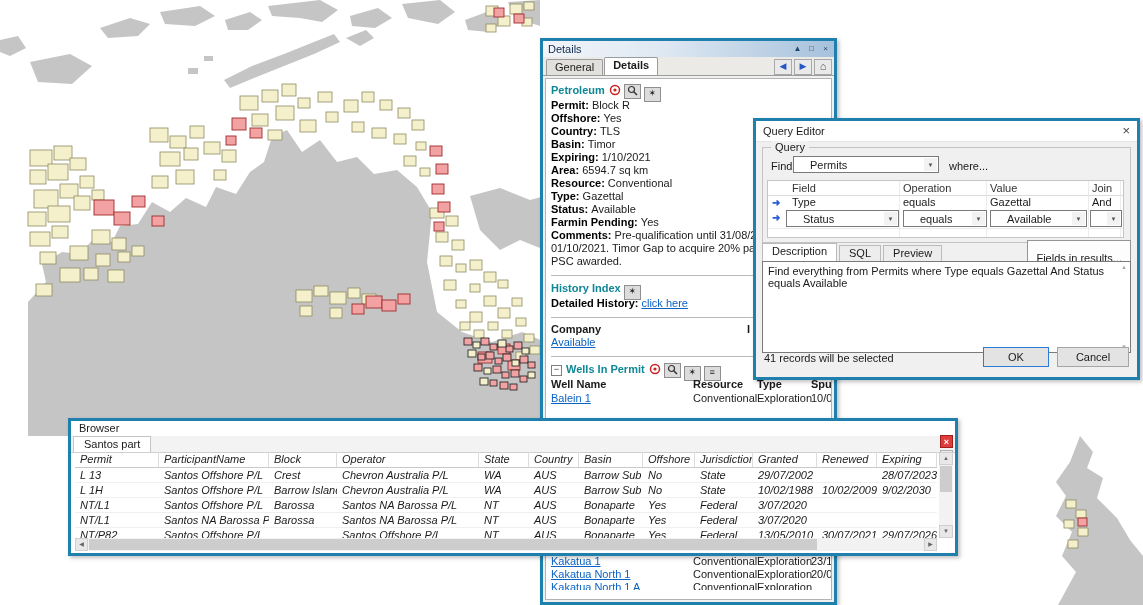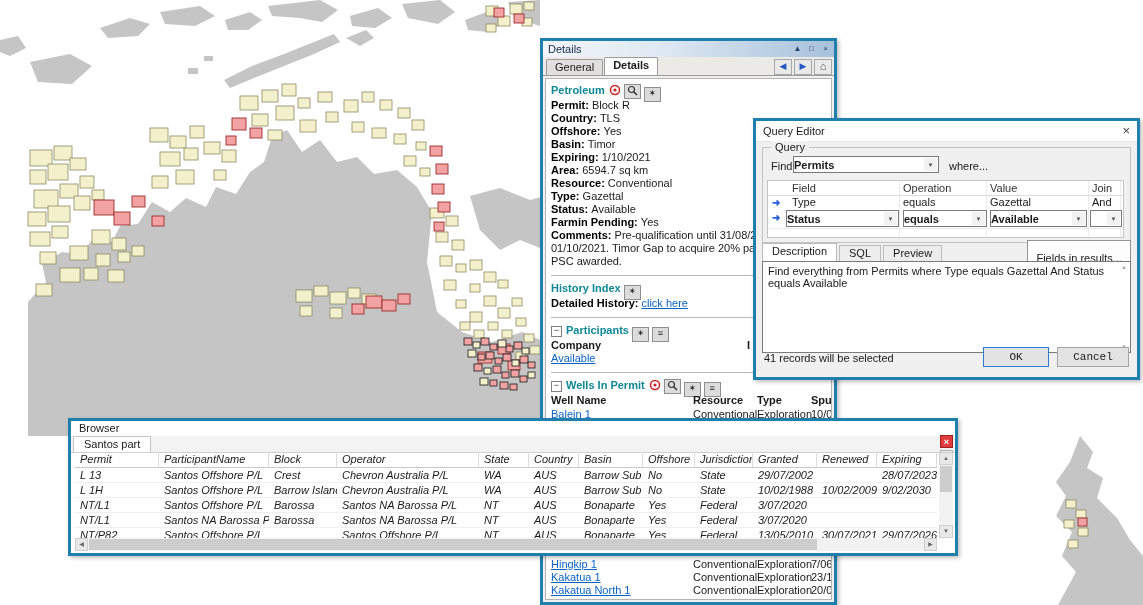--- a/index.html
+++ b/index.html
@@ -40,21 +40,21 @@
   .clip4{height:9px;overflow:hidden;}
   .pcols{position:relative;height:13px;font-weight:bold;}
   .pint{position:absolute;left:196px;}
   
   #qe-win{left:753px;top:118px;width:387px;height:262px;background:#f0f0f0;z-index:20;}
   .qtitle{height:20px;line-height:20px;background:#fff;padding-left:7px;border-bottom:1px solid #e4e4e4;}
   .qclose{position:absolute;top:2px;right:7px;font-size:13px;color:#444;line-height:16px;}
   .qgroup{position:absolute;left:6px;right:6px;top:26px;height:94px;border:1px solid #c3c3c3;}
   .qgrouplbl{position:absolute;left:8px;top:-7px;background:#f0f0f0;padding:0 4px;}
   .qfind-lbl{position:absolute;left:8px;top:12px;}
-  .qcombo{position:absolute;border:1px solid #7a7a7a;background:#fff;height:17px;line-height:16px;padding-left:0;box-sizing:border-box;font-weight:bold;}
+  .qcombo{position:absolute;border:1px solid #7a7a7a;background:#fff;height:17px;line-height:16px;padding-left:16px;box-sizing:border-box;}
   .qcombo .arr{position:absolute;right:1px;top:1px;bottom:1px;width:13px;background:#f2f2f2;text-align:center;
                font-size:6px;line-height:14px;color:#555;}
   .qfind{left:30px;top:8px;width:146px;}
   .qwhere{position:absolute;left:186px;top:12px;}
   .qgrid{position:absolute;left:4px;right:6px;top:32px;bottom:4px;background:#fff;border:1px solid #c5c5c5;overflow:hidden;}
   .qgh{position:relative;height:14px;border-bottom:1px solid #dcdcdc;}
   .qgh span{position:absolute;top:0;line-height:14px;color:#333;}
   .qgridline{position:absolute;top:0;bottom:0;width:1px;background:#ececec;}
   .qrow1{position:relative;height:13px;line-height:13px;}
   .qrow1 span{position:absolute;}
@@ -62,21 +62,21 @@
   .qrow2{position:relative;height:19px;}
   .qtabs{position:absolute;left:6px;top:122px;display:flex;align-items:flex-end;height:18px;}
   .qtab{height:15px;line-height:15px;padding:0 9px;border:1px solid #bbb;border-bottom:none;background:#ededed;margin-right:2px;}
   .qtab.active{background:#fff;height:17px;position:relative;z-index:2;text-align:center;}
   .qfieldsbtn{position:absolute;right:6px;top:119px;height:18px;line-height:16px;padding:9px 8px;
               background:#fdfdfd;border:1px solid #949494;}
   .qdesc{position:absolute;left:6px;right:6px;top:140px;height:92px;background:#fff;border:1px solid #7a7a7a;
          padding:3px 16px 0 5px;box-sizing:border-box;}
   .qscr{position:absolute;right:3px;font-size:6px;color:#aaa;}
   .qstatus{position:absolute;left:8px;top:231px;}
-  .btn{position:absolute;height:20px;line-height:18px;text-align:center;background:#e3e3e3;border:1px solid #a5a5a5;box-sizing:border-box;font-family:Liberation Mono, monospace;}
+  .btn{position:absolute;height:20px;line-height:18px;text-align:center;background:#e3e3e3;border:1px solid #a5a5a5;box-sizing:border-box;}
   .btn.default{border-color:#2e7bd6;}
   
   #browser-win{left:68px;top:418px;width:890px;height:138px;background:#fff;z-index:30;}
   .btitle{height:15px;line-height:15px;padding-left:8px;}
   .btabstrip{position:relative;height:16px;background:#f3f3f3;border-bottom:1px solid #cfcfcf;}
   .btab{position:absolute;left:2px;bottom:0;height:15px;line-height:15px;padding:0 10px;background:#fff;
         border:1px solid #c4c4c4;border-bottom:none;}
   .bclose{position:absolute;top:14px;right:2px;width:13px;height:13px;background:#e13c3c;border:1px solid #a02020;
           color:#fff;font-weight:bold;font-size:9px;line-height:12px;text-align:center;box-sizing:border-box;}
   .bdrop{position:absolute;top:29px;right:2px;width:13px;height:11px;background:#ececec;border:1px solid #b0b0b0;
@@ -310,22 +310,22 @@
               <circle cx="6" cy="6" r="4.5" fill="none" stroke="#cc2222" stroke-width="1.5"></circle>
               <circle cx="6" cy="6" r="1.6" fill="#cc2222"></circle>
             </svg></span><span class="icbtn"><svg width="11" height="11">
               <circle cx="4.5" cy="4.5" r="3" fill="none" stroke="#333" stroke-width="1.2"></circle>
               <line x1="7" y1="7" x2="10" y2="10" stroke="#333" stroke-width="1.5"></line>
             </svg></span><span class="icbtn">✶</span>
       </div>
 
       <div>
           <div class="fline"><b>Permit: </b><span>Block R</span></div>
+          <div class="fline"><b>Offshore: </b><span>Yes</span></div>
           <div class="fline"><b>Country: </b><span>TLS</span></div>
-          <div class="fline"><b>Offshore: </b><span>Yes</span></div>
           <div class="fline"><b>Basin: </b><span>Timor</span></div>
           <div class="fline"><b>Expiring: </b><span>1/10/2021</span></div>
           <div class="fline"><b>Area: </b><span>6594.7 sq km</span></div>
           <div class="fline"><b>Resource: </b><span>Conventional</span></div>
           <div class="fline"><b>Type: </b><span>Gazettal</span></div>
           <div class="fline"><b>Status: </b><span>Available</span></div>
           <div class="fline"><b>Farmin Pending: </b><span>Yes</span></div>
         </div>
 
       <div class="fline"><b>Comments:</b> <span>Pre-qualification until 31/08/2021</span></div>
@@ -334,23 +334,20 @@
 
       <div class="rule"></div>
 
       <div class="headrow">
         <span class="sect">History Index</span><span class="icbtn">✶</span>
       </div>
       <div class="fline"><b>Detailed History:</b> <span class="lnk">click here</span></div>
 
       <div class="rule"></div>
 
-      <div class="headrow">
-        <span class="minusbox">−</span><span class="sect">Participants</span><span class="icbtn">✶</span><span class="icbtn">≡</span>
-      </div>
       <div class="pcols">
         <b>Company</b>
         <b class="pint">I</b>
       </div>
       <div class="fline"><span class="lnk">Available</span></div>
 
       <div class="rule"></div>
 
       <div class="headrow">
         <span class="minusbox">−</span><span class="sect">Wells In Permit</span><span class="flaticon"><svg width="12" height="12">

